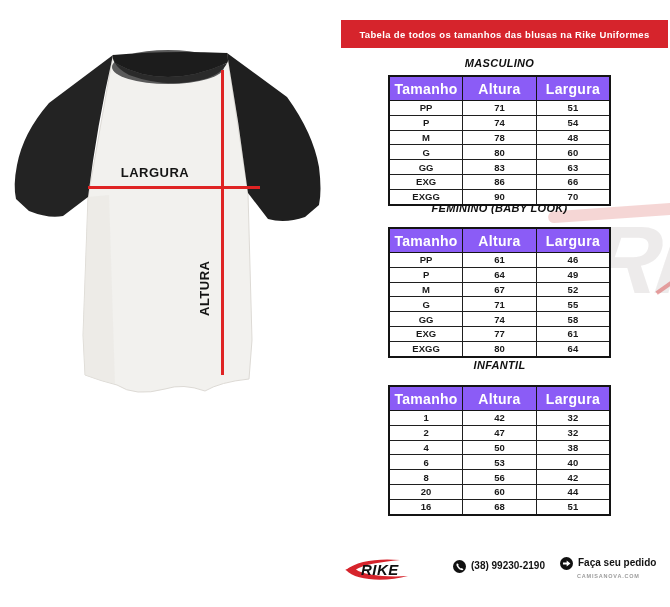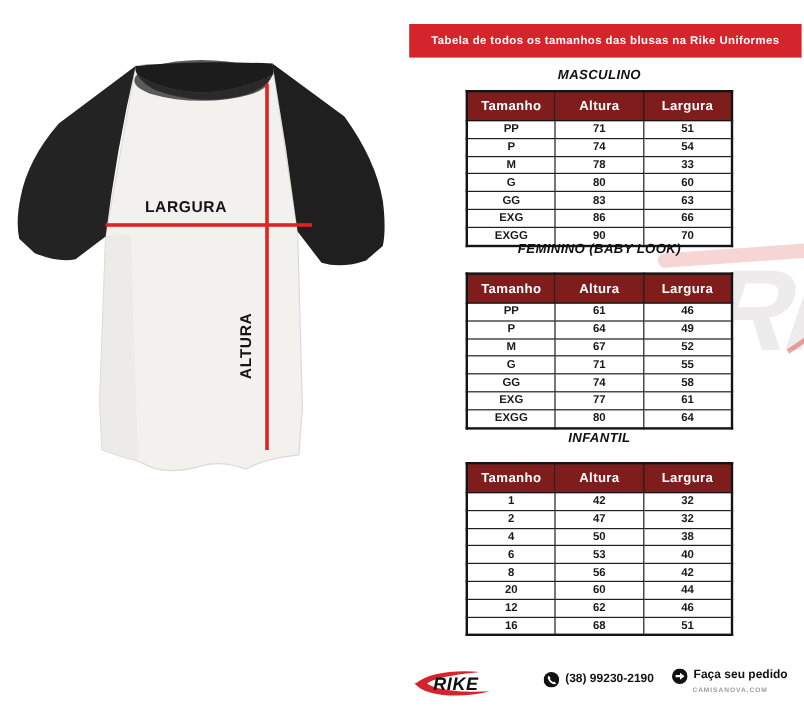--- a/index.html
+++ b/index.html
@@ -36,21 +36,21 @@
   
   .section-title{width:223px;text-align:center;font-size:11px;font-weight:bold;
     letter-spacing:0.3px;color:#101010;font-style:italic;}
   .t-masculino-title{left:388px;top:57px;}
   .t-feminino-title{left:388px;top:202px;}
   .t-infantil-title{left:388px;top:359px;}
 
   table.size-table{border-collapse:collapse;table-layout:fixed;width:223px;
     background:#ffffff;border:2px solid #141414;}
   table.size-table th{
-    background:#7f1d1d;color:#ffffff;font-size:11px;font-weight:bold;
+    background:#8b5cf6;color:#ffffff;font-size:14px;font-weight:bold;
     height:21px;text-align:center;border:1px solid #141414;letter-spacing:0.3px;}
   table.size-table td{
     font-size:9.5px;font-weight:bold;color:#1a1a1a;height:13.8px;
     text-align:center;border:1px solid #1f1f1f;padding:0;}
   .t-masculino{left:388px;top:75px;}
   .t-feminino{left:388px;top:227px;}
   .t-infantil{left:388px;top:385px;}
 
   
   .footer-logo{left:342px;top:556px;width:82px;height:28px;}
@@ -123,21 +123,21 @@
         <td>51</td>
       </tr>
       <tr>
         <td>P</td>
         <td>74</td>
         <td>54</td>
       </tr>
       <tr>
         <td>M</td>
         <td>78</td>
-        <td>33</td>
+        <td>48</td>
       </tr>
       <tr>
         <td>G</td>
         <td>80</td>
         <td>60</td>
       </tr>
       <tr>
         <td>GG</td>
         <td>83</td>
         <td>63</td>
@@ -235,25 +235,20 @@
       </tr>
       <tr>
         <td>8</td>
         <td>56</td>
         <td>42</td>
       </tr>
       <tr>
         <td>20</td>
         <td>60</td>
         <td>44</td>
-      </tr>
-      <tr>
-        <td>12</td>
-        <td>62</td>
-        <td>46</td>
       </tr>
       <tr>
         <td>16</td>
         <td>68</td>
         <td>51</td>
       </tr>
     </tbody>
   </table>
 
 <div class="abs footer-logo">

